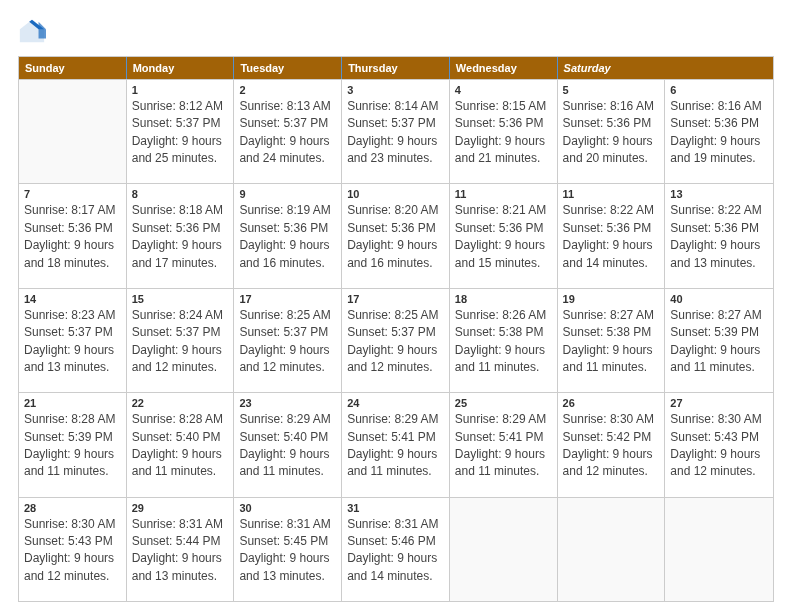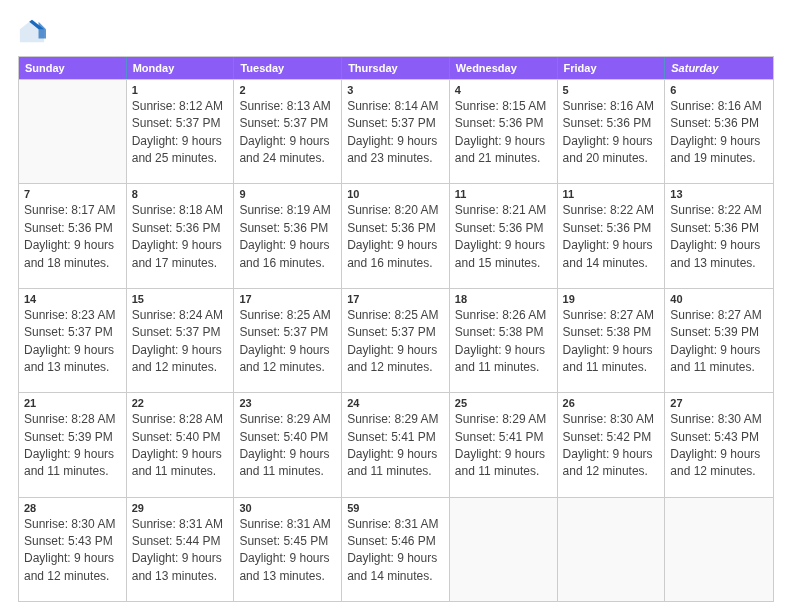--- a/index.html
+++ b/index.html
@@ -57,21 +57,21 @@
     }
     .calendar {
       flex: 1;
       display: flex;
       flex-direction: column;
       border: 1px solid #ccc;
     }
     .cal-header-row {
       display: grid;
       grid-template-columns: repeat(7, 1fr);
-      background: #8b5cf6;
+      background: #a16207;
     }
     .cal-header-cell {
       color: #fff;
       font-size: 11px;
       font-weight: bold;
       padding: 5px 6px;
       text-align: left;
       border-right: 1px solid #5590cc;
     }
     .cal-header-cell:last-child { border-right: none; font-style: italic; }
@@ -133,21 +133,20 @@
     </div>
   </div>
 
   <div class="calendar">
     <div class="cal-header-row">
     <div class="cal-header-cell">Sunday</div>
         <div class="cal-header-cell">Monday</div>
         <div class="cal-header-cell">Tuesday</div>
         <div class="cal-header-cell">Thursday</div>
         <div class="cal-header-cell">Wednesday</div>
-        <div class="cal-header-cell">Friday</div>
         <div class="cal-header-cell">Saturday</div>
       </div>
     <div class="cal-body">
     <div class="cal-row">
           <div class="cal-cell empty-cell"></div>
           <div class="cal-cell">
             <span class="day-num">1</span>
             <div class="cell-info">Sunrise: 8:12 AM<br>Sunset: 5:37 PM<br>Daylight: 9 hours and 25 minutes.</div>
           </div>
           <div class="cal-cell">
@@ -268,21 +267,21 @@
           </div>
           <div class="cal-cell">
             <span class="day-num">29</span>
             <div class="cell-info">Sunrise: 8:31 AM<br>Sunset: 5:44 PM<br>Daylight: 9 hours and 13 minutes.</div>
           </div>
           <div class="cal-cell">
             <span class="day-num">30</span>
             <div class="cell-info">Sunrise: 8:31 AM<br>Sunset: 5:45 PM<br>Daylight: 9 hours and 13 minutes.</div>
           </div>
           <div class="cal-cell">
-            <span class="day-num">59</span>
+            <span class="day-num">31</span>
             <div class="cell-info">Sunrise: 8:31 AM<br>Sunset: 5:46 PM<br>Daylight: 9 hours and 14 minutes.</div>
           </div>
           <div class="cal-cell empty-cell"></div>
           <div class="cal-cell empty-cell"></div>
           <div class="cal-cell empty-cell"></div>
         </div>
       </div>
   </div>
 </div>
 

